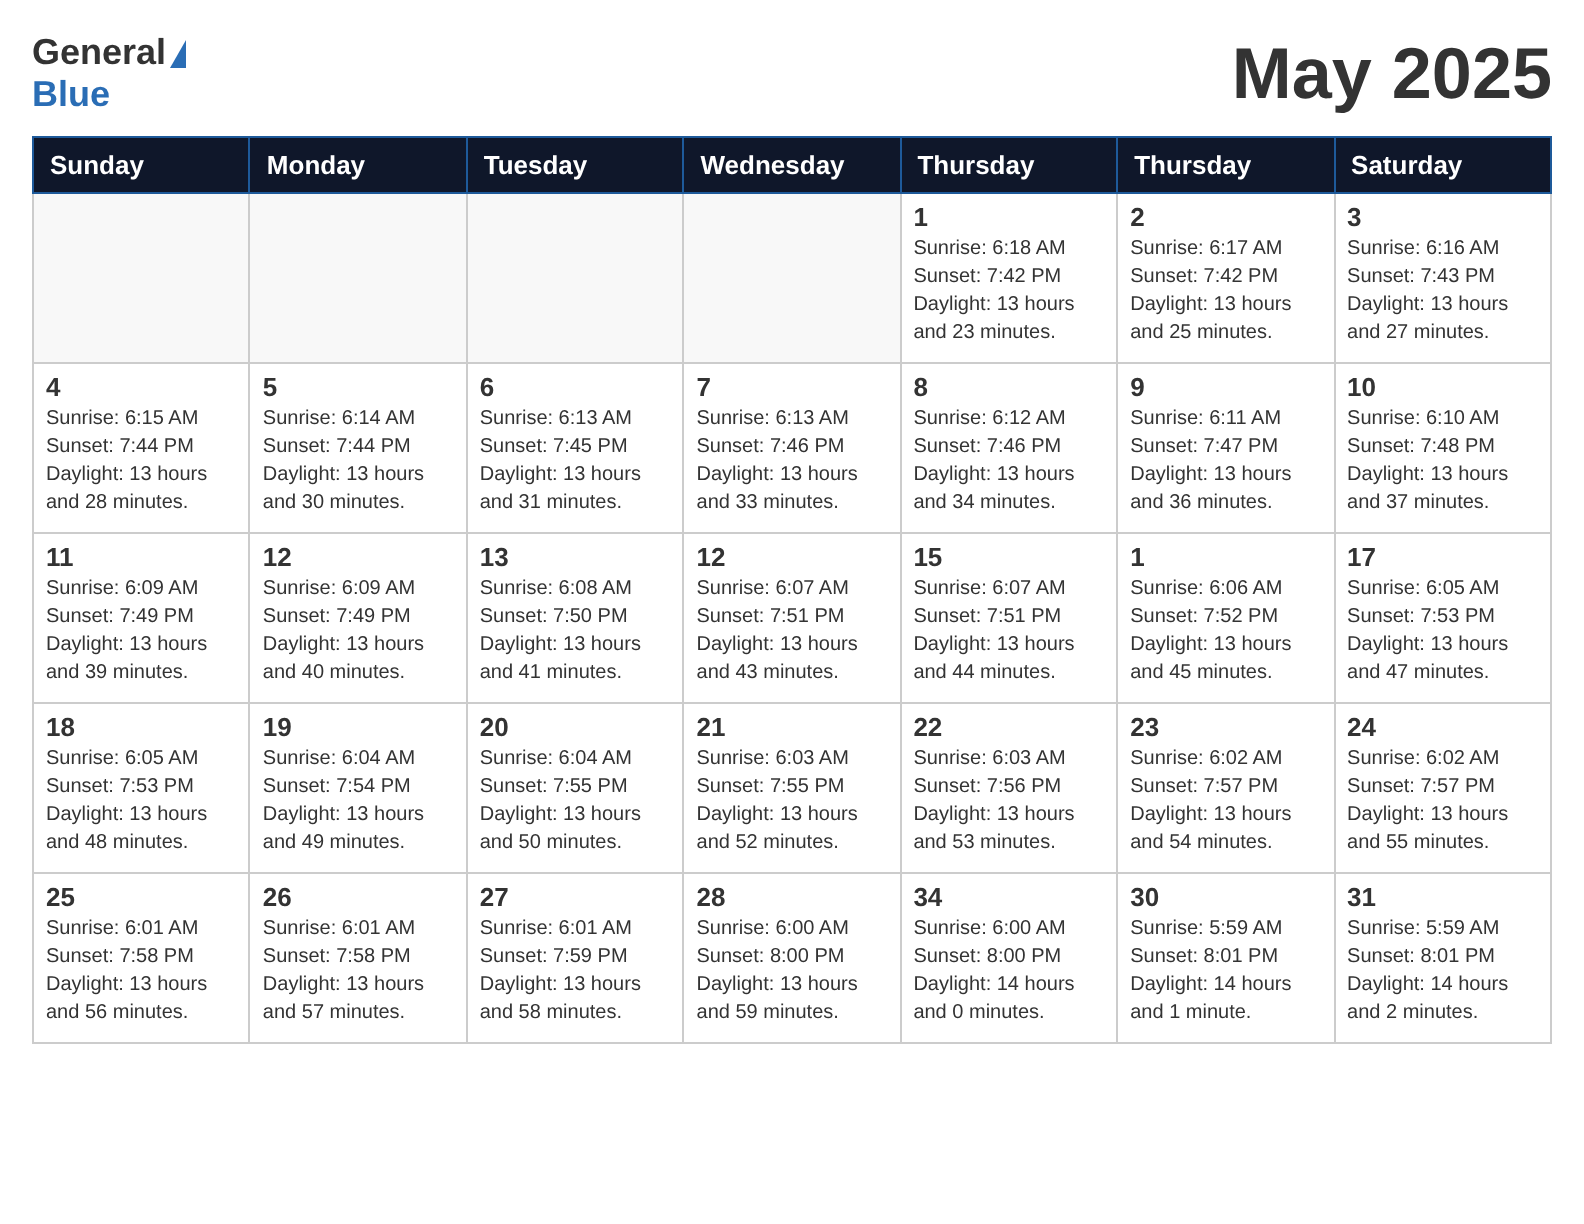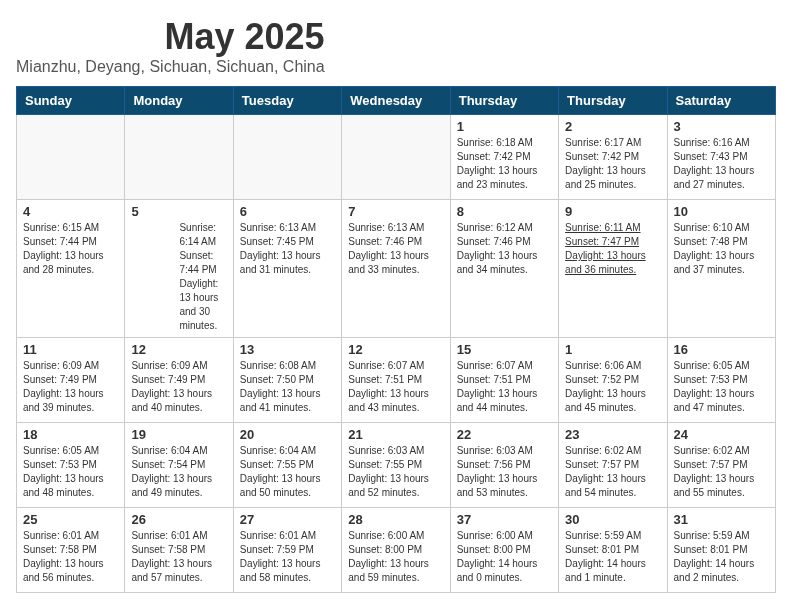--- a/index.html
+++ b/index.html
@@ -55,21 +55,21 @@
     .location-title {
       font-size: 16px;
       color: #555;
     }
     .calendar-table {
       width: 100%;
       border-collapse: collapse;
       border: 1px solid #ccc;
     }
     .calendar-table th {
-      background-color: #0c4a6e;
+      background-color: #0f172a;
       color: #fff;
       text-align: left;
       padding: 6px 8px;
       font-size: 13px;
       border: 1px solid #1e5a9a;
     }
     .calendar-table td {
       border: 1px solid #ccc;
       vertical-align: top;
       padding: 4px 6px;
@@ -90,23 +90,31 @@
     .day-info {
       font-size: 10px;
       color: #333;
       line-height: 1.4;
     }
   </style>
 </head>
 <body>
 
 <div class="header-area">
+  <div class="logo">
+    <div class="logo-line">
+      <span class="logo-general">General</span>
+      <span class="logo-triangle"></span>
+    </div>
+    <div>
+      <span class="logo-blue">Blue</span>
+    </div>
+  </div>
   <div class="title-area">
     <div class="month-title">May 2025</div>
-    <div class="location-title">Mianzhu, Deyang, Sichuan, Sichuan, China</div>
   </div>
 </div>
 
 <table class="calendar-table">
   <thead>
     <tr>
     <th>Sunday</th>
         <th>Monday</th>
         <th>Tuesday</th>
         <th>Wednesday</th>
@@ -142,21 +150,21 @@
       </tr>
       <tr>
         <td>
           <div class="day-number">4</div>
           <div class="day-info" style="white-space: pre-line;">Sunrise: 6:15 AM
 Sunset: 7:44 PM
 Daylight: 13 hours and 28 minutes.</div>
         </td>
         <td>
           <div class="day-number">5</div>
-          <div class="day-info" style="white-space: pre-line; margin-left: 48px;">Sunrise: 6:14 AM
+          <div class="day-info" style="white-space: pre-line;">Sunrise: 6:14 AM
 Sunset: 7:44 PM
 Daylight: 13 hours and 30 minutes.</div>
         </td>
         <td>
           <div class="day-number">6</div>
           <div class="day-info" style="white-space: pre-line;">Sunrise: 6:13 AM
 Sunset: 7:45 PM
 Daylight: 13 hours and 31 minutes.</div>
         </td>
         <td>
@@ -166,21 +174,21 @@
 Daylight: 13 hours and 33 minutes.</div>
         </td>
         <td>
           <div class="day-number">8</div>
           <div class="day-info" style="white-space: pre-line;">Sunrise: 6:12 AM
 Sunset: 7:46 PM
 Daylight: 13 hours and 34 minutes.</div>
         </td>
         <td>
           <div class="day-number">9</div>
-          <div class="day-info" style="white-space: pre-line; text-decoration: underline;">Sunrise: 6:11 AM
+          <div class="day-info" style="white-space: pre-line;">Sunrise: 6:11 AM
 Sunset: 7:47 PM
 Daylight: 13 hours and 36 minutes.</div>
         </td>
         <td>
           <div class="day-number">10</div>
           <div class="day-info" style="white-space: pre-line;">Sunrise: 6:10 AM
 Sunset: 7:48 PM
 Daylight: 13 hours and 37 minutes.</div>
         </td>
       </tr>
@@ -215,21 +223,21 @@
 Sunset: 7:51 PM
 Daylight: 13 hours and 44 minutes.</div>
         </td>
         <td>
           <div class="day-number">1</div>
           <div class="day-info" style="white-space: pre-line;">Sunrise: 6:06 AM
 Sunset: 7:52 PM
 Daylight: 13 hours and 45 minutes.</div>
         </td>
         <td>
-          <div class="day-number">16</div>
+          <div class="day-number">17</div>
           <div class="day-info" style="white-space: pre-line;">Sunrise: 6:05 AM
 Sunset: 7:53 PM
 Daylight: 13 hours and 47 minutes.</div>
         </td>
       </tr>
       <tr>
         <td>
           <div class="day-number">18</div>
           <div class="day-info" style="white-space: pre-line;">Sunrise: 6:05 AM
 Sunset: 7:53 PM
@@ -291,21 +299,21 @@
 Sunset: 7:59 PM
 Daylight: 13 hours and 58 minutes.</div>
         </td>
         <td>
           <div class="day-number">28</div>
           <div class="day-info" style="white-space: pre-line;">Sunrise: 6:00 AM
 Sunset: 8:00 PM
 Daylight: 13 hours and 59 minutes.</div>
         </td>
         <td>
-          <div class="day-number">37</div>
+          <div class="day-number">34</div>
           <div class="day-info" style="white-space: pre-line;">Sunrise: 6:00 AM
 Sunset: 8:00 PM
 Daylight: 14 hours and 0 minutes.</div>
         </td>
         <td>
           <div class="day-number">30</div>
           <div class="day-info" style="white-space: pre-line;">Sunrise: 5:59 AM
 Sunset: 8:01 PM
 Daylight: 14 hours and 1 minute.</div>
         </td>

